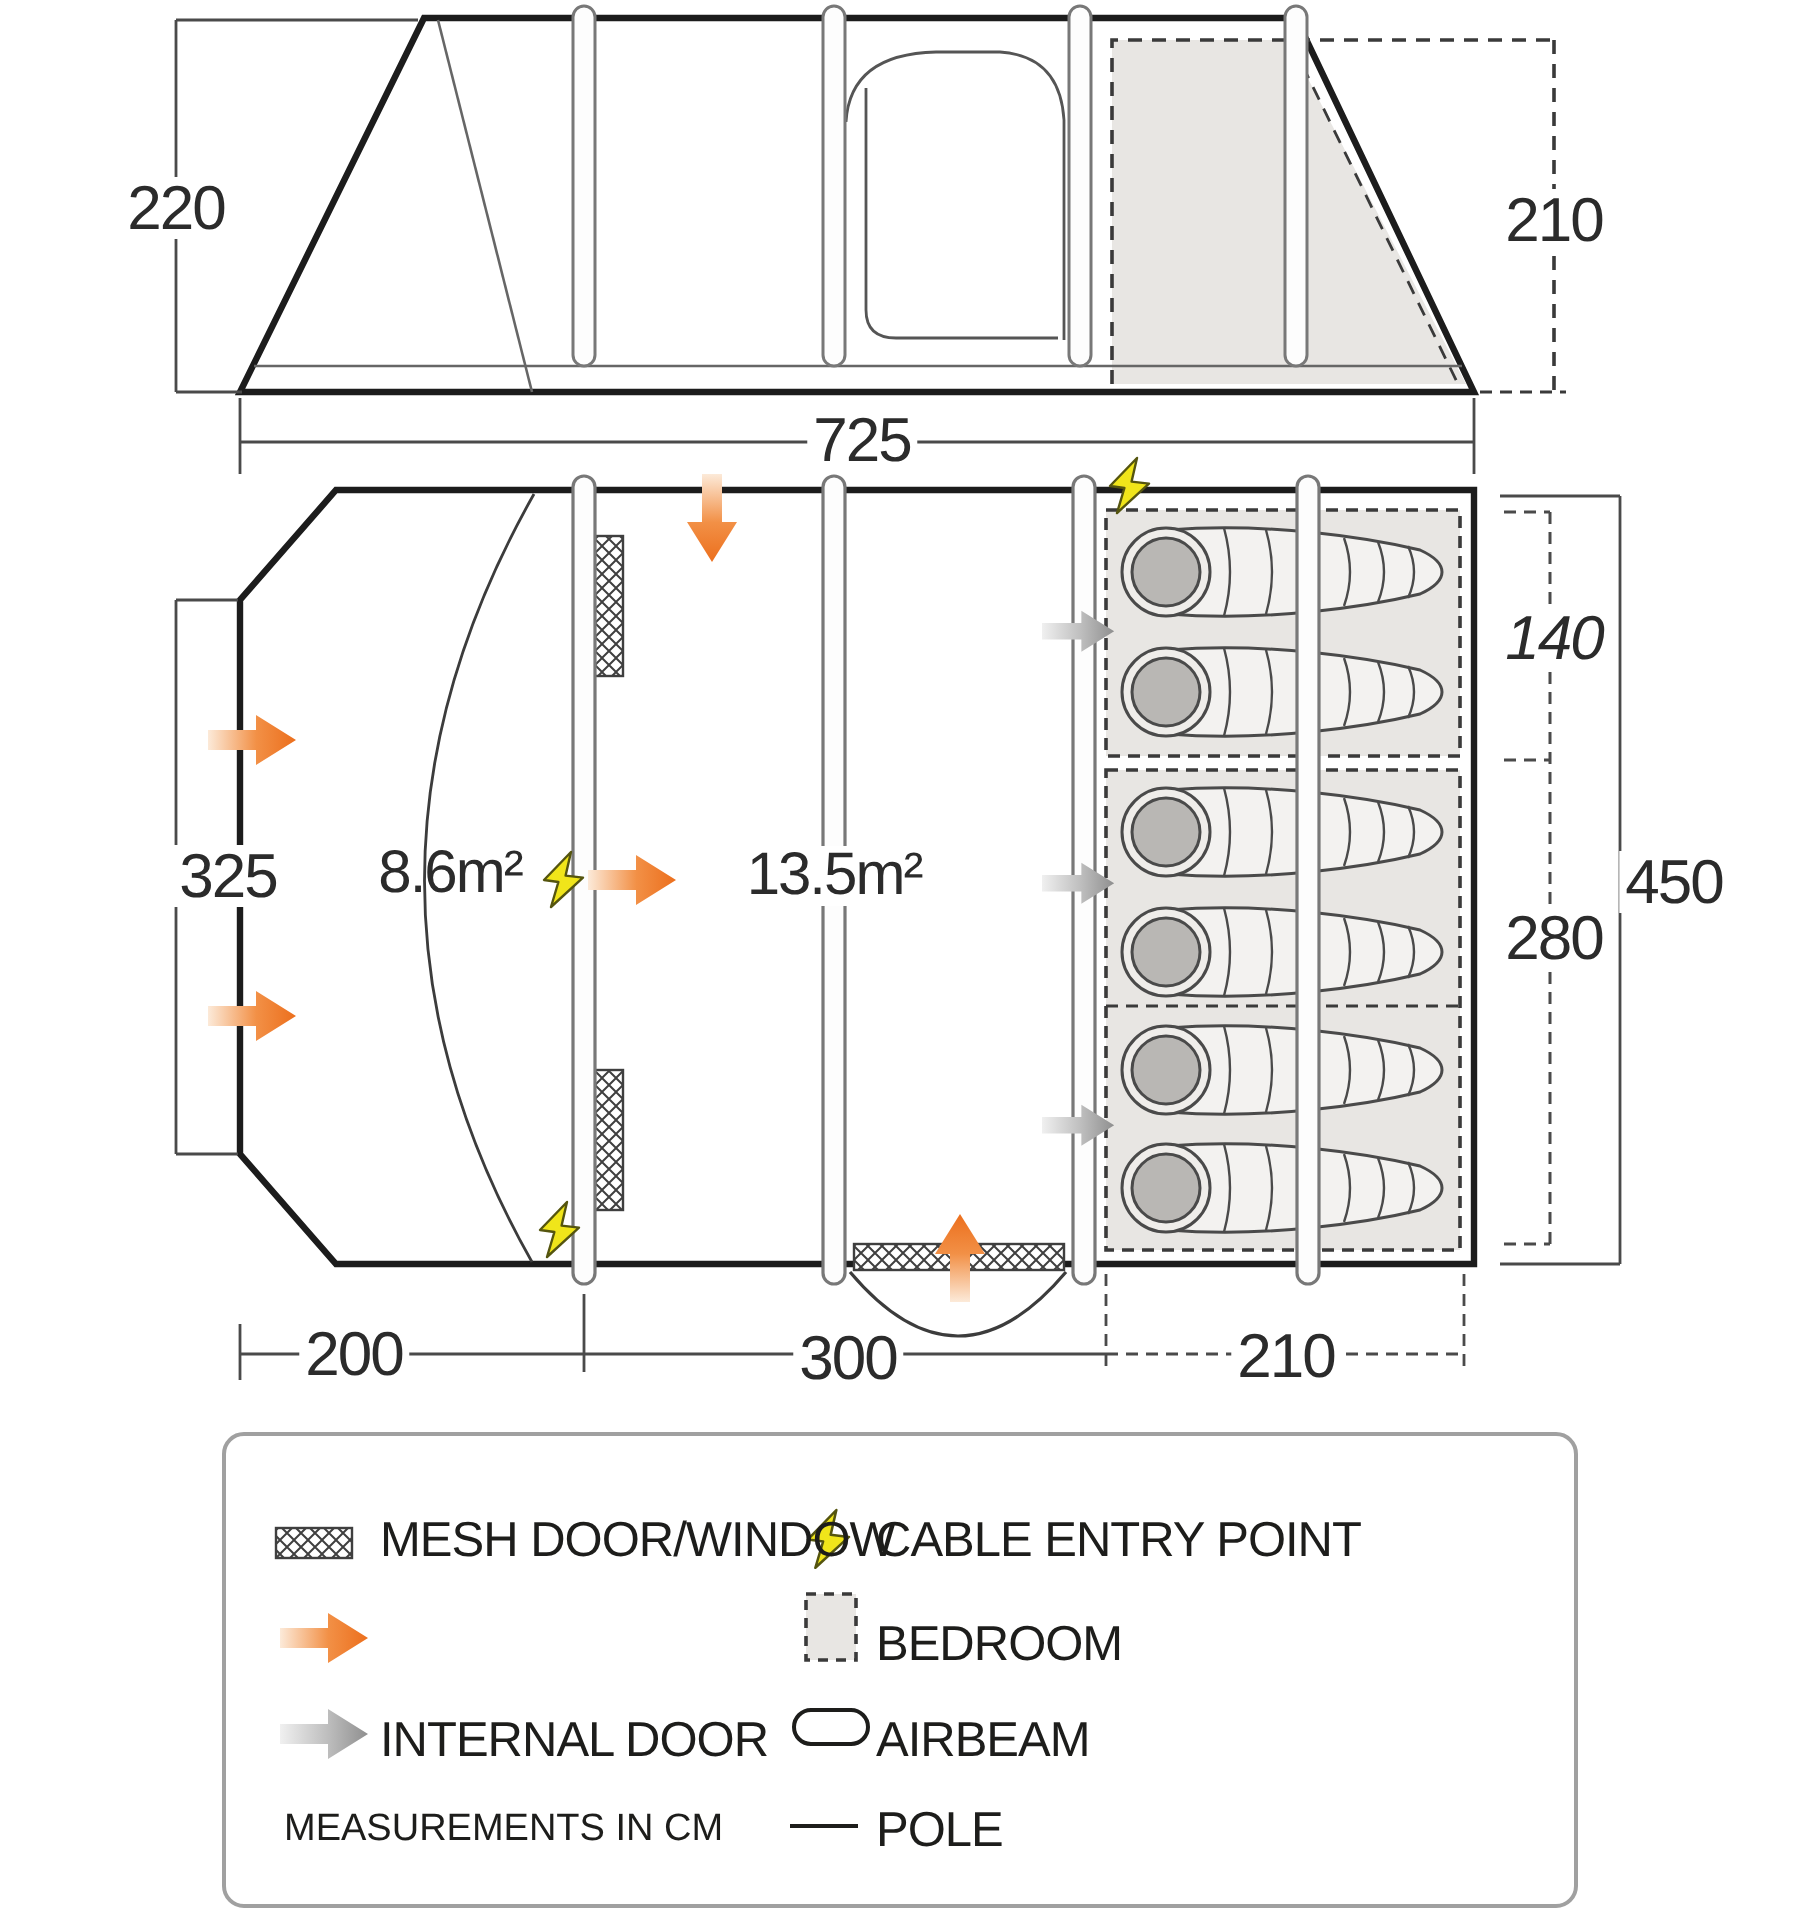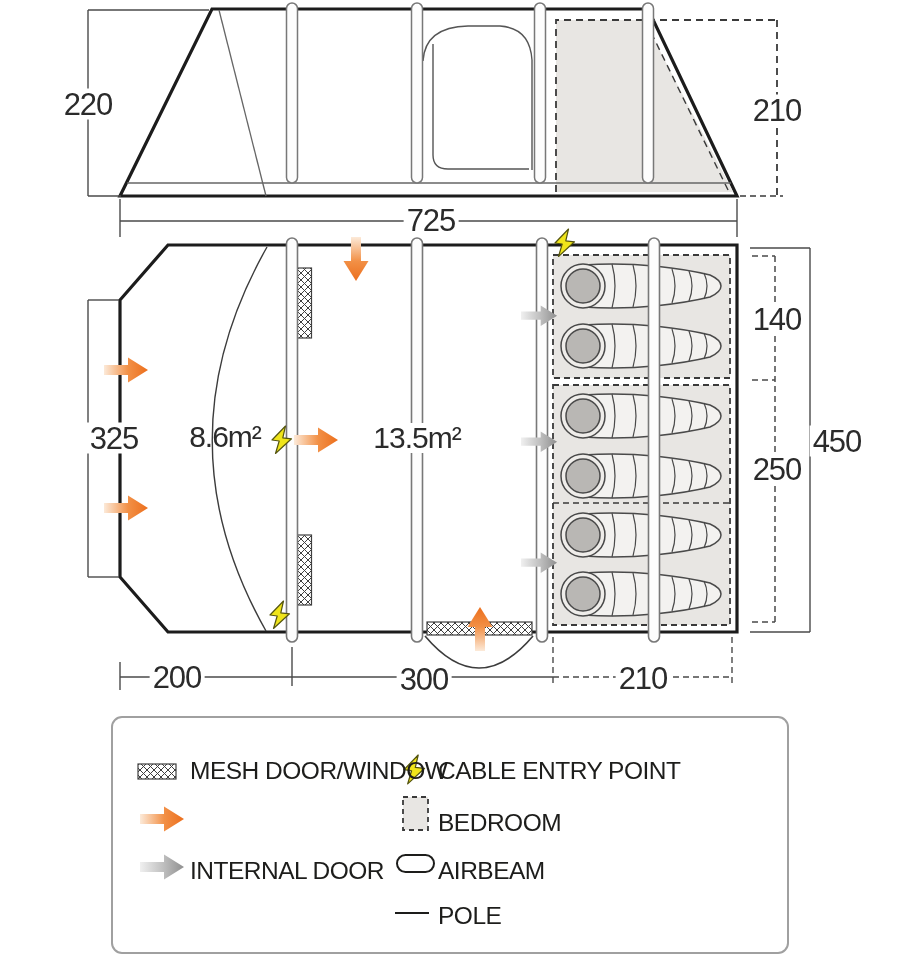--- a/index.html
+++ b/index.html
@@ -164,27 +164,28 @@
     <line x1="395" y1="913" x2="429" y2="913" stroke="#1d1d1b" stroke-width="2"></line>
   </g>
 </svg>
 
 <div class="t bgw" style="left:88px;top:104px;">220</div>
 <div class="t bgw" style="left:777px;top:110px;">210</div>
 <div class="t bgw" style="left:431px;top:220px;">725</div>
 <div class="t bgw" style="left:76px;top:438px;margin-left:38px;">325</div>
 <div class="t area" style="left:207px;top:437px;margin-left:18px;">8.6m²</div>
 <div class="t area bgw" style="left:417px;top:438px;">13.5m²</div>
-<div class="t bgw" style="left:777px;top:319px;">140</div>
+<div class="t bgw" style="left:777px;top:319px;font-style:italic;">140</div>
 <div class="t bgw" style="left:813px;top:441px;margin-left:24px;">450</div>
-<div class="t bgw" style="left:777px;top:469px;">250</div>
+<div class="t bgw" style="left:777px;top:469px;">280</div>
 <div class="t bgw" style="left:177px;top:677px;">200</div>
 <div class="t bgw" style="left:424px;top:679px;">300</div>
 <div class="t bgw" style="left:643px;top:678px;">210</div>
 
 <div class="leg" style="left:190px;top:757px;">MESH DOOR/WINDOW</div>
 <div class="leg" style="left:438px;top:757px;">CABLE ENTRY POINT</div>
 <div class="leg" style="left:438px;top:809px;">BEDROOM</div>
 <div class="leg" style="left:190px;top:857px;">INTERNAL DOOR</div>
 <div class="leg" style="left:438px;top:857px;">AIRBEAM</div>
+<div class="leg leg-small" style="left:142px;top:904px;">MEASUREMENTS IN CM</div>
 <div class="leg" style="left:438px;top:902px;">POLE</div>
 
 </div>
 
 </body></html>

